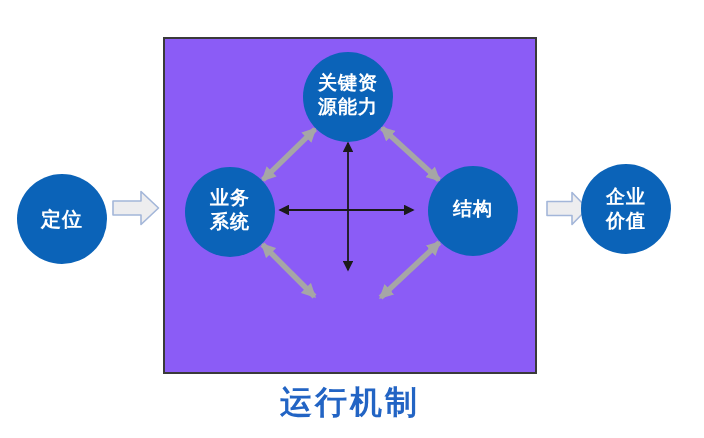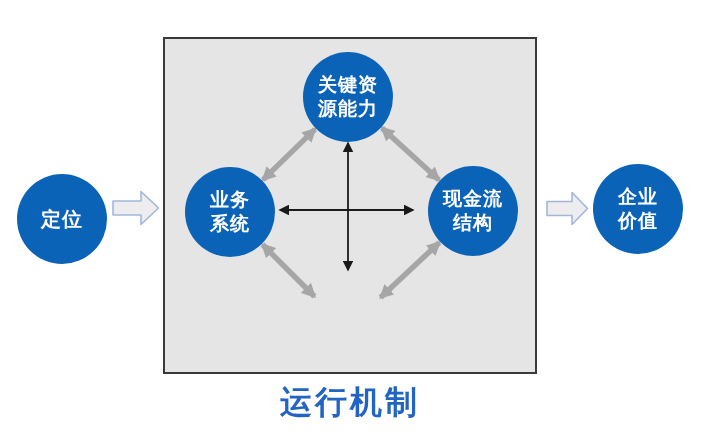--- a/index.html
+++ b/index.html
@@ -23,32 +23,33 @@
     align-items: center;
     justify-content: center;
     font-weight: bold;
     font-size: 19px;
     line-height: 1.24;
     letter-spacing: 1px;
     text-align: center;
     z-index: 3;
   }
   .node-positioning { left: 17px; top: 174px; font-size: 20px; }
-  .node-enterprise  { left: 593px; top: 164px; }
+  .node-enterprise  { left: 581px; top: 164px; }
 
   .mechanism-box {
     position: absolute;
     left: 163px;
     top: 37px;
     width: 374px;
     height: 337px;
     box-sizing: border-box;
-    background: #e5e5e5;
+    background: #8b5cf6;
     border: 2px solid #3A3A3A;
     z-index: 1;
+    font-family: Liberation Mono, monospace;
   }
   .node-key      { left: 138px; top: 13px; }
   .node-business { left: 20px;  top: 128px; }
   .node-cash     { left: 263px; top: 127px; }
   .node-profit   { left: 137px; top: 245px; }
 
   .connectors {
     position: absolute;
     left: 0; top: 0;
     width: 370px; height: 333px;
@@ -112,21 +113,20 @@
       <span>关键资</span>
       <span>源能力</span>
     </div>
 
     <div class="node node-business">
       <span>业务</span>
       <span>系统</span>
     </div>
 
     <div class="node node-cash">
-      <span>现金流</span>
       <span>结构</span>
     </div>
 
 
   </div>
 
   <svg class="flow-arrow flow-arrow-right" width="43" height="37" viewBox="0 0 43 37">
     <polygon points="1,11.5 26,11.5 26,2.5 41.5,18.5 26,34.5 26,25.5 1,25.5" fill="#EDEDEF" stroke="#A3B6D9" stroke-width="1.6" stroke-linejoin="round"></polygon>
   </svg>
 

